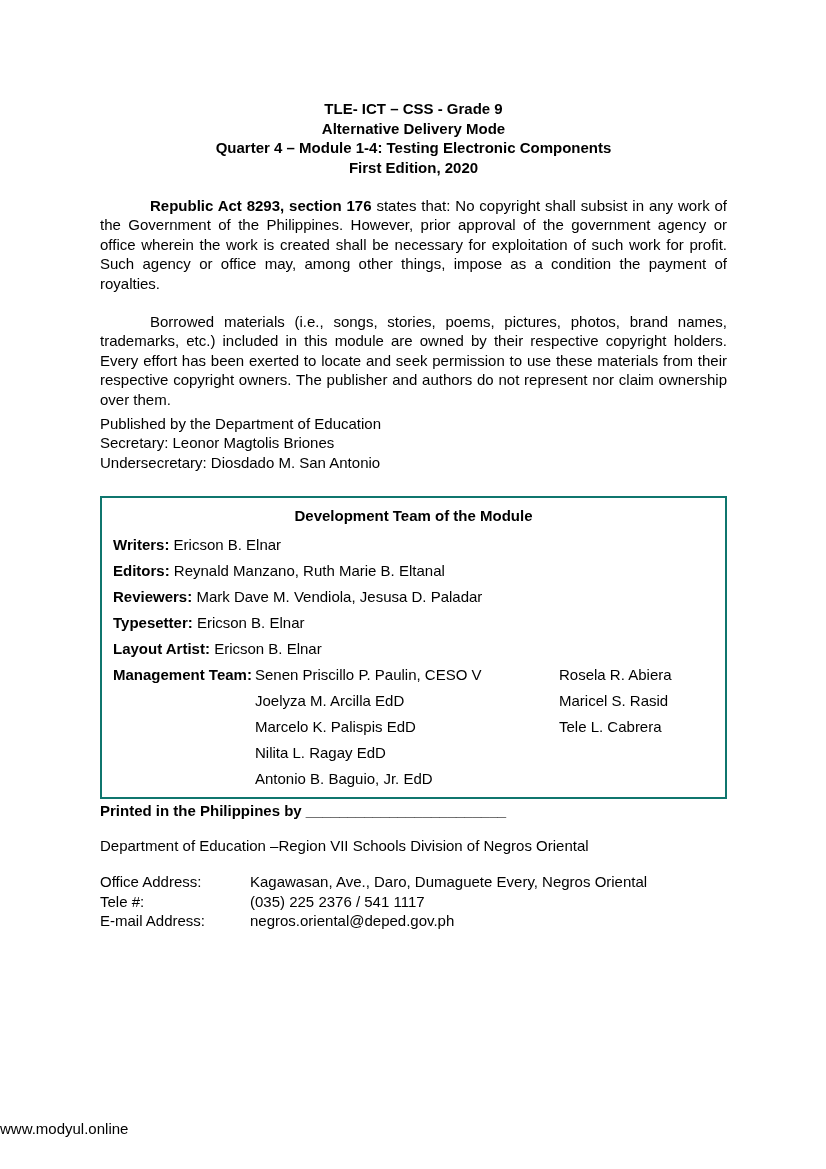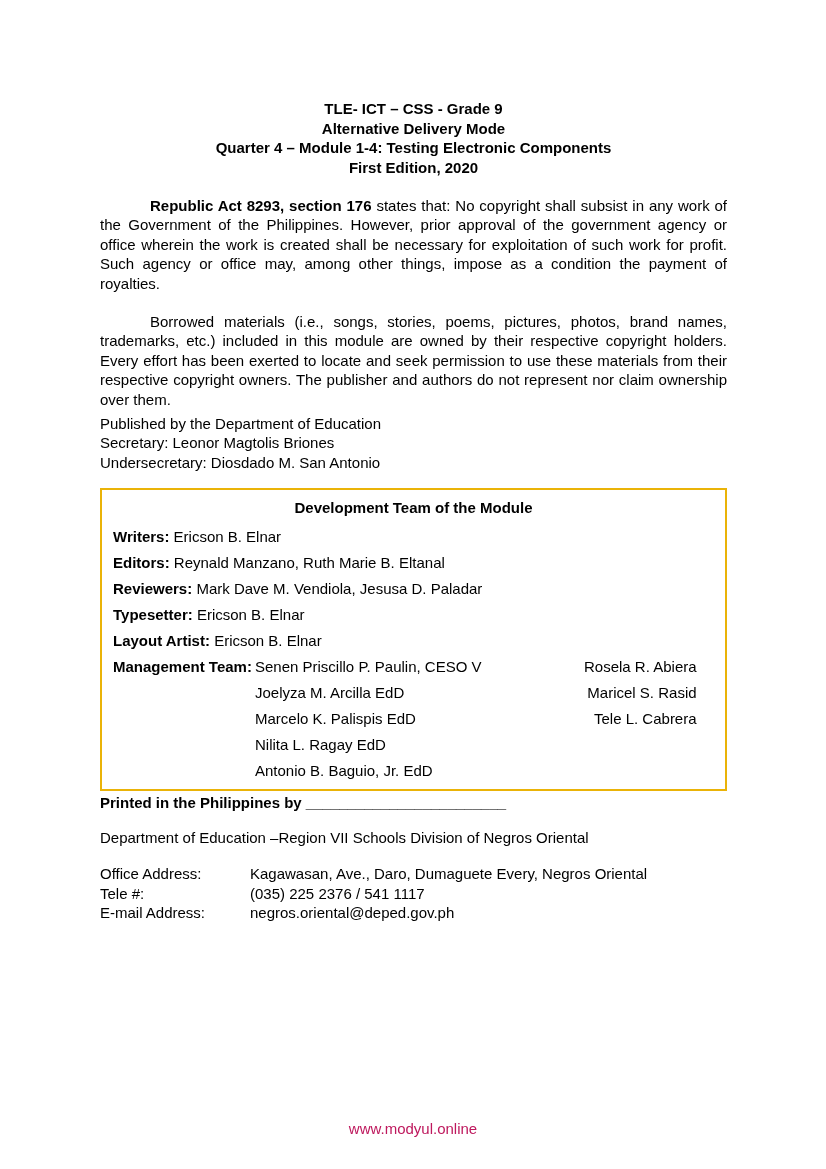--- a/index.html
+++ b/index.html
@@ -21,47 +21,46 @@
   }
   .header-block { font-weight: bold; line-height: 19.5px; text-align: center; }
   .body-par {
     margin: 19px 0 0 0;
     text-align: justify;
     text-indent: 50px;
     line-height: 19.4px;
   }
   .publisher { margin-top: 5px; line-height: 19.4px; }
   .devbox {
-    margin-top: 16px;
-    border: 2px solid #eab308;
+    margin-top: 24px;
+    border: 2px solid #0f766e;
     padding: 8px 11px 5px 11px;
   }
   .devbox-title {
     text-align: center;
     font-weight: bold;
     line-height: 20px;
     margin-bottom: 6px;
   }
   .role { line-height: 26px; }
   .role b { font-weight: bold; }
   .mgmt { display: flex; position: relative; line-height: 26px; }
   .mgmt-label { font-weight: bold; flex: 0 0 142px; white-space: nowrap; }
   .mgmt-col1 div, .mgmt-col2 div { line-height: 26px; }
-  .mgmt-col2 { position: absolute; left: 471px; top: 0; text-align: right; }
+  .mgmt-col2 { position: absolute; left: 446px; top: 0; }
   .printed-line { font-weight: bold; margin-top: 2px; line-height: 20px; }
   .division-line { font-weight: normal; margin-top: 15px; line-height: 20px; }
   .contact { margin-top: 16px; line-height: 19.4px; }
   .contact-row { display: flex; align-items: flex-end; }
   .contact-label { flex: 0 0 150px; }
   .watermark {
     position: absolute;
     left: 0; right: 0;
     top: 1120px;
-    text-align: center;
-    color: #be185d;
+    color: #000000;
     font-size: 15px;
   }
 </style>
 </head>
 <body>
 
 <div class="content">
 
   <div class="header-block">
     <div>TLE- ICT – CSS - Grade 9</div>

